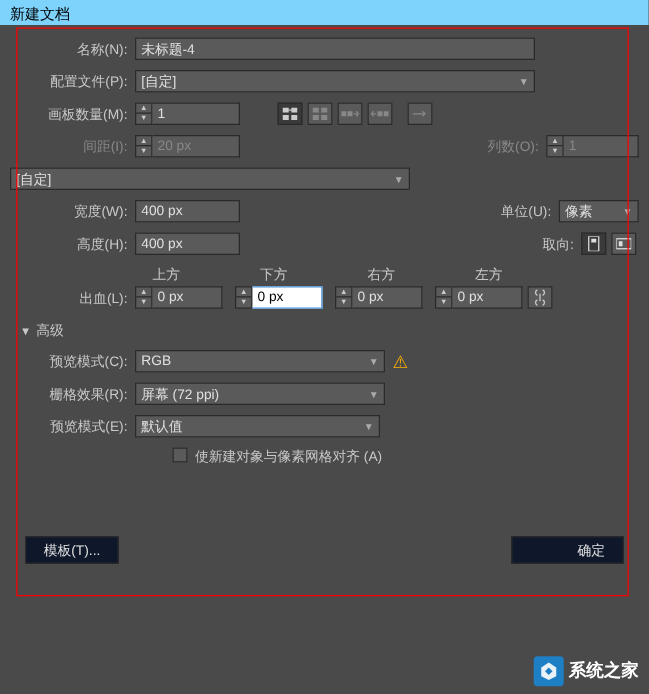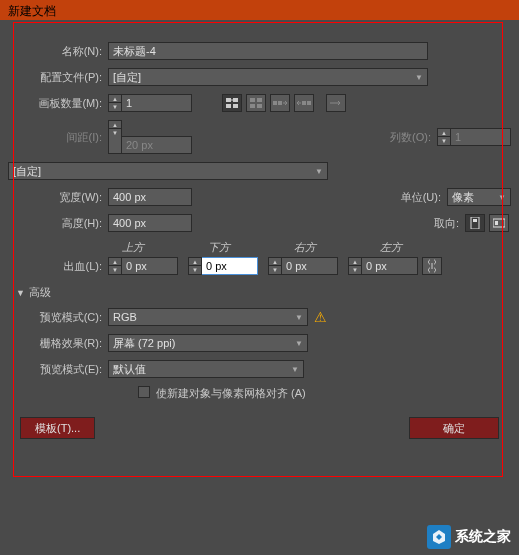--- a/index.html
+++ b/index.html
@@ -1,18 +1,18 @@
 <!DOCTYPE html>
 <html><head>
 <meta charset="utf-8">
 <style>
 * { box-sizing: border-box; margin: 0; padding: 0; font-family: "Microsoft YaHei", sans-serif; }
 body { background: #4a4a4a; width: 519px; height: 555px; overflow: hidden; position: relative; }
-.titlebar { background: #c2410c; color: #000; font-size: 12px; padding: 3px 8px; height: 20px; }
-.dialog-body { background: #4a4a4a; padding: 22px 8px; position: relative; }
+.titlebar { background: #7dd3fc; color: #000; font-size: 12px; padding: 3px 8px; height: 20px; }
+.dialog-body { background: #4a4a4a; padding: 10px 8px; position: relative; }
 .red-box { position: absolute; border: 1px solid #ff0000; left: 13px; top: 22px; width: 490px; height: 455px; pointer-events: none; z-index: 10; }
 .row { display: flex; align-items: center; margin-bottom: 8px; font-size: 11px; color: #c8c8c8; }
 .label { text-align: right; padding-right: 6px; flex-shrink: 0; }
 .label-main { width: 100px; }
 .label-sub { width: 100px; }
 .label-inline { padding-right: 6px; }
 .input-text { background: #5a5a5a; border: 1px solid #2a2a2a; color: #e0e0e0; font-size: 11px; padding: 2px 4px; height: 18px; }
 .input-wide { width: 320px; }
 .dropdown { background: #5a5a5a; border: 1px solid #2a2a2a; color: #e0e0e0; font-size: 11px; padding: 1px 4px; height: 18px; display: flex; align-items: center; justify-content: space-between; }
 .dropdown-arrow { font-size: 8px; color: #aaa; }
@@ -23,27 +23,27 @@
 .stepper-input { background: #5a5a5a; border: 1px solid #2a2a2a; border-left: none; color: #e0e0e0; font-size: 11px; padding: 1px 4px; height: 18px; }
 .stepper-input.active { background: #fff; color: #000; border-color: #4a90d9; }
 .stepper-input.disabled { color: #888; }
 .icon-btn { width: 20px; height: 18px; background: #5a5a5a; border: 1px solid #2a2a2a; display: inline-flex; align-items: center; justify-content: center; font-size: 10px; color: #ccc; margin-right: 2px; }
 .icon-btn.toggled { background: #3a3a3a; }
 .section-header { display: flex; align-items: center; font-size: 11px; color: #c8c8c8; margin: 10px 0 8px 8px; cursor: pointer; }
 .disclosure { margin-right: 4px; font-size: 9px; }
 .checkbox-row { display: flex; align-items: flex-start; font-size: 11px; color: #c8c8c8; margin-left: 130px; margin-top: 4px; }
 .checkbox { width: 12px; height: 12px; background: #5a5a5a; border: 1px solid #2a2a2a; margin-right: 6px; }
 .button-row { display: flex; justify-content: space-between; padding: 6px 12px; margin-top: 10px; }
-.btn { background: #7f1d1d; border: 1px solid #2a2a2a; color: #e0e0e0; font-size: 11px; padding: 3px 14px; height: 22px; display: flex; align-items: center; }
+.btn { background: #0f172a; border: 1px solid #2a2a2a; color: #e0e0e0; font-size: 11px; padding: 3px 14px; height: 22px; display: flex; align-items: center; margin-top: 40px; }
 .btn-group-right { display: flex; gap: 8px; }
 .warning-icon { color: #ffb000; margin-left: 6px; font-size: 14px; }
 .watermark { position: absolute; right: 8px; bottom: 6px; display: flex; align-items: center; font-size: 14px; color: #fff; z-index: 20; }
 .watermark-logo { width: 24px; height: 24px; background: #1e7fc4; border-radius: 3px; display: flex; align-items: center; justify-content: center; margin-right: 4px; font-size: 12px; color: #fff; }
 .bleed-labels { display: flex; margin-left: 114px; font-size: 11px; color: #c8c8c8; margin-bottom: 2px; }
-.bleed-labels span { width: 86px; font-style: italic; }
+.bleed-labels span { width: 86px; }
 .link-icon { margin-left: 4px; }
 .artboard-icons { display: flex; gap: 2px; margin-left: 30px; }
 .orient-icons { display: flex; gap: 2px; }
 .spacer { flex: 1; }
 svg { display: block; }
 </style>
 </head>
 <body>
 
 <div class="titlebar">
@@ -117,21 +117,21 @@
     </div>
   </div>
 
   <div class="row">
     <span class="label label-sub" style="color:#888">间距(I):</span>
     <div class="stepper">
       <div class="stepper-btns">
         <div class="stepper-btn">▲</div>
         <div class="stepper-btn">▼</div>
       </div>
-      <input class="stepper-input disabled" style="width: 70px; margin-top: 16px;" disabled="" value="20 px">
+      <input class="stepper-input disabled" style="width: 70px;" disabled="" value="20 px">
     </div>
     <div class="spacer"></div>
     <span class="label label-inline" style="color:#888">列数(O):</span>
     <div class="stepper">
       <div class="stepper-btns">
         <div class="stepper-btn">▲</div>
         <div class="stepper-btn">▼</div>
       </div>
       <input class="stepper-input disabled" style="width: 60px;" disabled="" value="1">
     </div>
@@ -253,21 +253,21 @@
   <div class="checkbox-row">
     <div class="checkbox"></div>
     <span>使新建对象与像素网格对齐 (A)</span>
   </div>
 
   <div class="button-row">
     <div class="btn">
       <span>模板(T)...</span>
     </div>
     <div class="btn-group-right">
-      <div class="btn" style="width:90px;justify-content:center">
+      <div class="btn" style="width:90px;justify-content:flex-end">
         <span>确定</span>
       </div>
     </div>
   </div>
 
 </div>
 
 <div class="red-box"></div>
 
 <div class="watermark">

